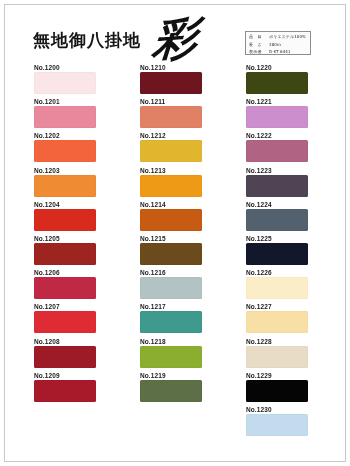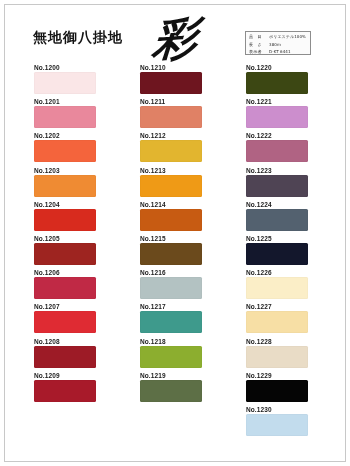--- a/index.html
+++ b/index.html
@@ -31,21 +31,21 @@
     left: 0;
     top: 0;
     width: 100%;
     height: 58px;
   }
   #title-jp {
     position: absolute;
     left: 28px;
     top: 24px;
     font-family: "DejaVu Sans", sans-serif;
-    font-size: 14px;
+    font-size: 17px;
     font-weight: 700;
     letter-spacing: 1px;
     color: #141414;
     white-space: nowrap;
   }
   #brand-logo {
     position: absolute;
     left: 148px;
     top: 8px;
     width: 64px;

